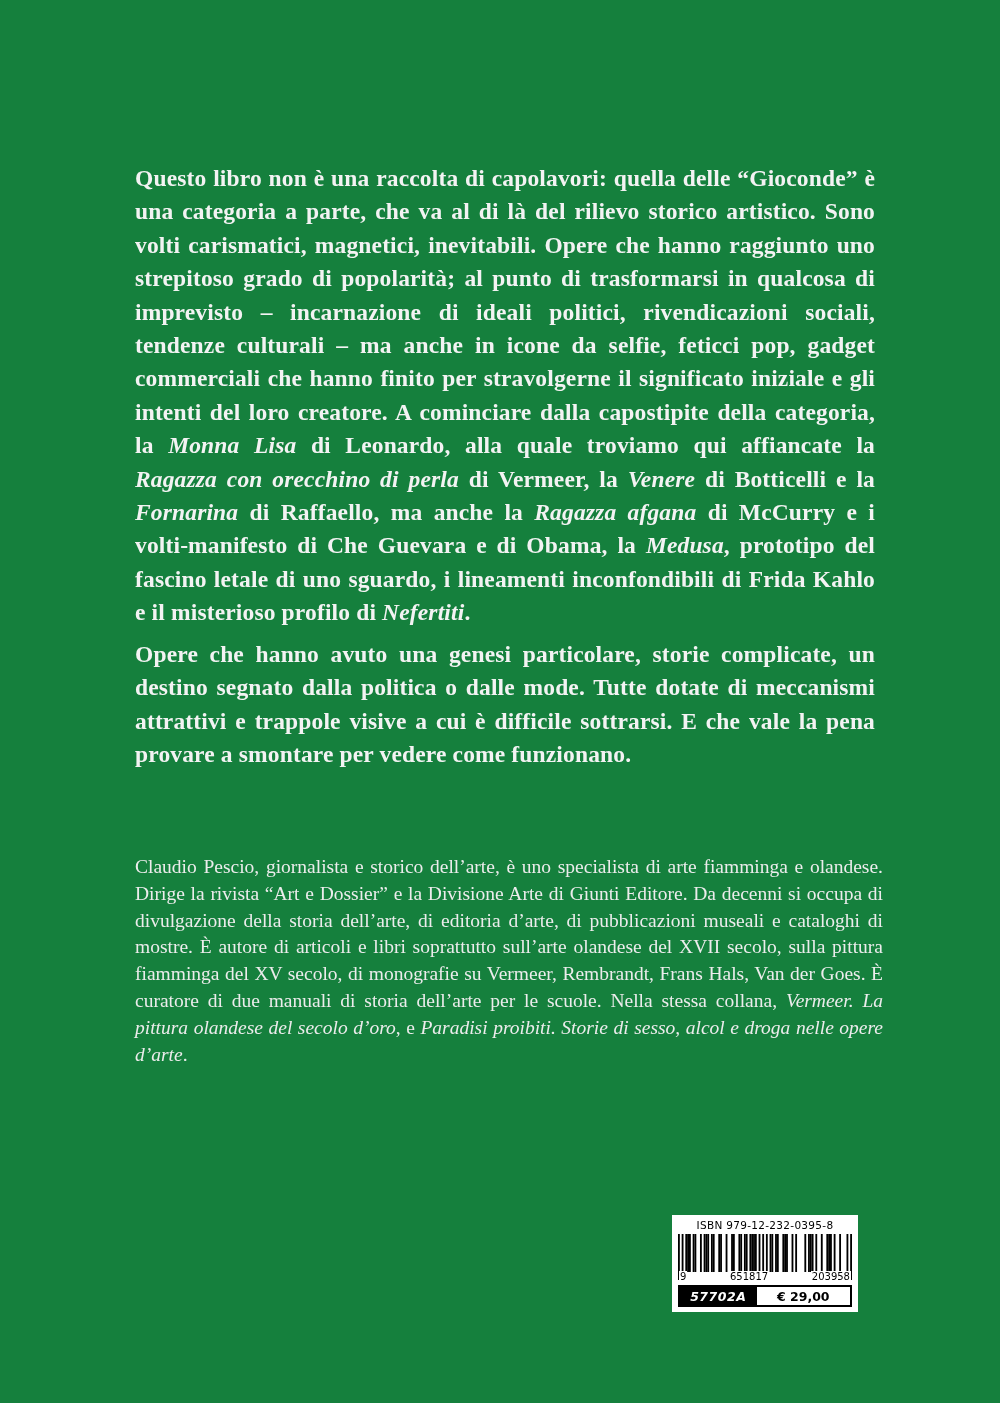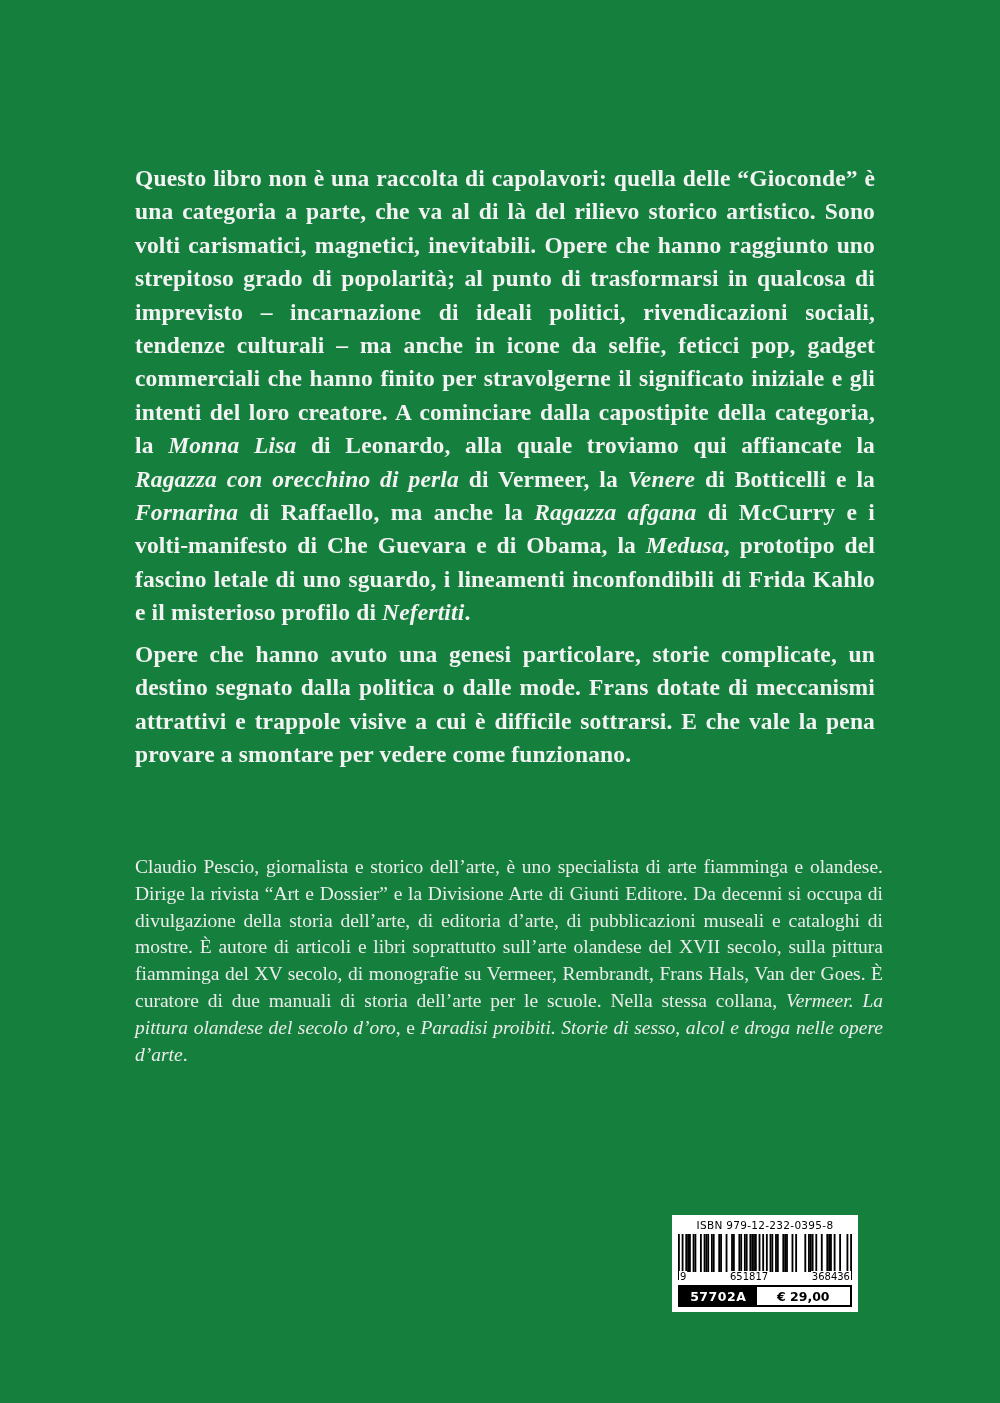--- a/index.html
+++ b/index.html
@@ -62,35 +62,36 @@
     height:22px;
     font-family:"DejaVu Sans", sans-serif;
     font-weight:700;
     font-size:12.5px;
   }
   .code-cell {
     flex:0 0 45%;
     background:#000; color:#fff;
     display:flex; align-items:center; justify-content:center;
     letter-spacing:0.5px;
+    font-style:italic;
   }
   .price-cell {
     flex:1;
     background:#fff; color:#000;
     display:flex; align-items:center; justify-content:center;
   }
 </style>
 </head>
 <body>
 
 <div class="page">
 
   <div class="blurb">
     <p><span>Questo libro non è una raccolta di capolavori: quella delle “Gioconde” è una categoria a parte, che va al di là del rilievo storico artistico. Sono volti carismatici, magnetici, inevitabili. Opere che hanno raggiunto uno strepitoso grado di popolarità; al punto di trasformarsi in qualcosa di imprevisto – incarnazione di ideali politici, rivendicazioni sociali, tendenze culturali – ma anche in icone da selfie, feticci pop, gadget commerciali che hanno finito per stravolgerne il significato iniziale e gli intenti del loro creatore. A cominciare dalla capostipite della categoria, la </span><span class="it">Monna Lisa</span><span> di Leonardo, alla quale troviamo qui affiancate la </span><span class="it">Ragazza con orecchino di perla</span><span> di Vermeer, la </span><span class="it">Venere</span><span> di Botticelli e la </span><span class="it">Fornarina</span><span> di Raffaello, ma anche la </span><span class="it">Ragazza afgana</span><span> di McCurry e i volti-manifesto di Che Guevara e di Obama, la </span><span class="it">Medusa</span><span>, prototipo del fascino letale di uno sguardo, i lineamenti inconfondibili di Frida Kahlo e il misterioso profilo di </span><span class="it">Nefertiti</span><span>.</span></p>
-    <p>Opere che hanno avuto una genesi particolare, storie complicate, un destino segnato dalla politica o dalle mode. Frans dotate di meccanismi attrattivi e trappole visive a cui è difficile sottrarsi. E che vale la pena provare a smontare per vedere come funzionano.</p>
+    <p>Opere che hanno avuto una genesi particolare, storie complicate, un destino segnato dalla politica o dalle mode. Tutte dotate di meccanismi attrattivi e trappole visive a cui è difficile sottrarsi. E che vale la pena provare a smontare per vedere come funzionano.</p>
   </div>
 
   <div class="bio"><span>Claudio Pescio, giornalista e storico dell’arte, è uno specialista di arte fiamminga e olandese. Dirige la rivista “Art e Dossier” e la Divisione Arte di Giunti Editore. Da decenni si occupa di divulgazione della storia dell’arte, di editoria d’arte, di pubblicazioni museali e cataloghi di mostre. È autore di articoli e libri soprattutto sull’arte olandese del XVII secolo, sulla pittura fiamminga del XV secolo, di monografie su Vermeer, Rembrandt, Frans Hals, Van der Goes. È curatore di due manuali di storia dell’arte per le scuole. Nella stessa collana, </span><span class="it">Vermeer. La pittura olandese del secolo d’oro</span><span>, e </span><span class="it">Paradisi proibiti. Storie di sesso, alcol e droga nelle opere d’arte</span><span>.</span></div>
 
   <div class="barcode-box">
     <div class="isbn">ISBN 979-12-232-0395-8</div>
     <div class="bars">
         <svg viewBox="0 0 95 46" width="100%" height="46" preserveAspectRatio="none">
           <rect x="0" y="0" width="1" height="46" fill="#000"></rect>
           <rect x="2" y="0" width="1" height="46" fill="#000"></rect>
@@ -141,21 +142,21 @@
           <rect x="83" y="0" width="1" height="38" fill="#000"></rect>
           <rect x="85" y="0" width="1" height="38" fill="#000"></rect>
           <rect x="88" y="0" width="1" height="38" fill="#000"></rect>
           <rect x="92" y="0" width="1" height="46" fill="#000"></rect>
           <rect x="94" y="0" width="1" height="46" fill="#000"></rect>
         </svg>
       </div>
     <div class="digits-row">
       <span>9</span>
       <span>651817</span>
-      <span>368436</span>
+      <span>203958</span>
     </div>
     <div class="price-row">
       <div class="code-cell">57702A</div>
       <div class="price-cell">€ 29,00</div>
     </div>
   </div>
 
 </div>
 
 </body></html>

